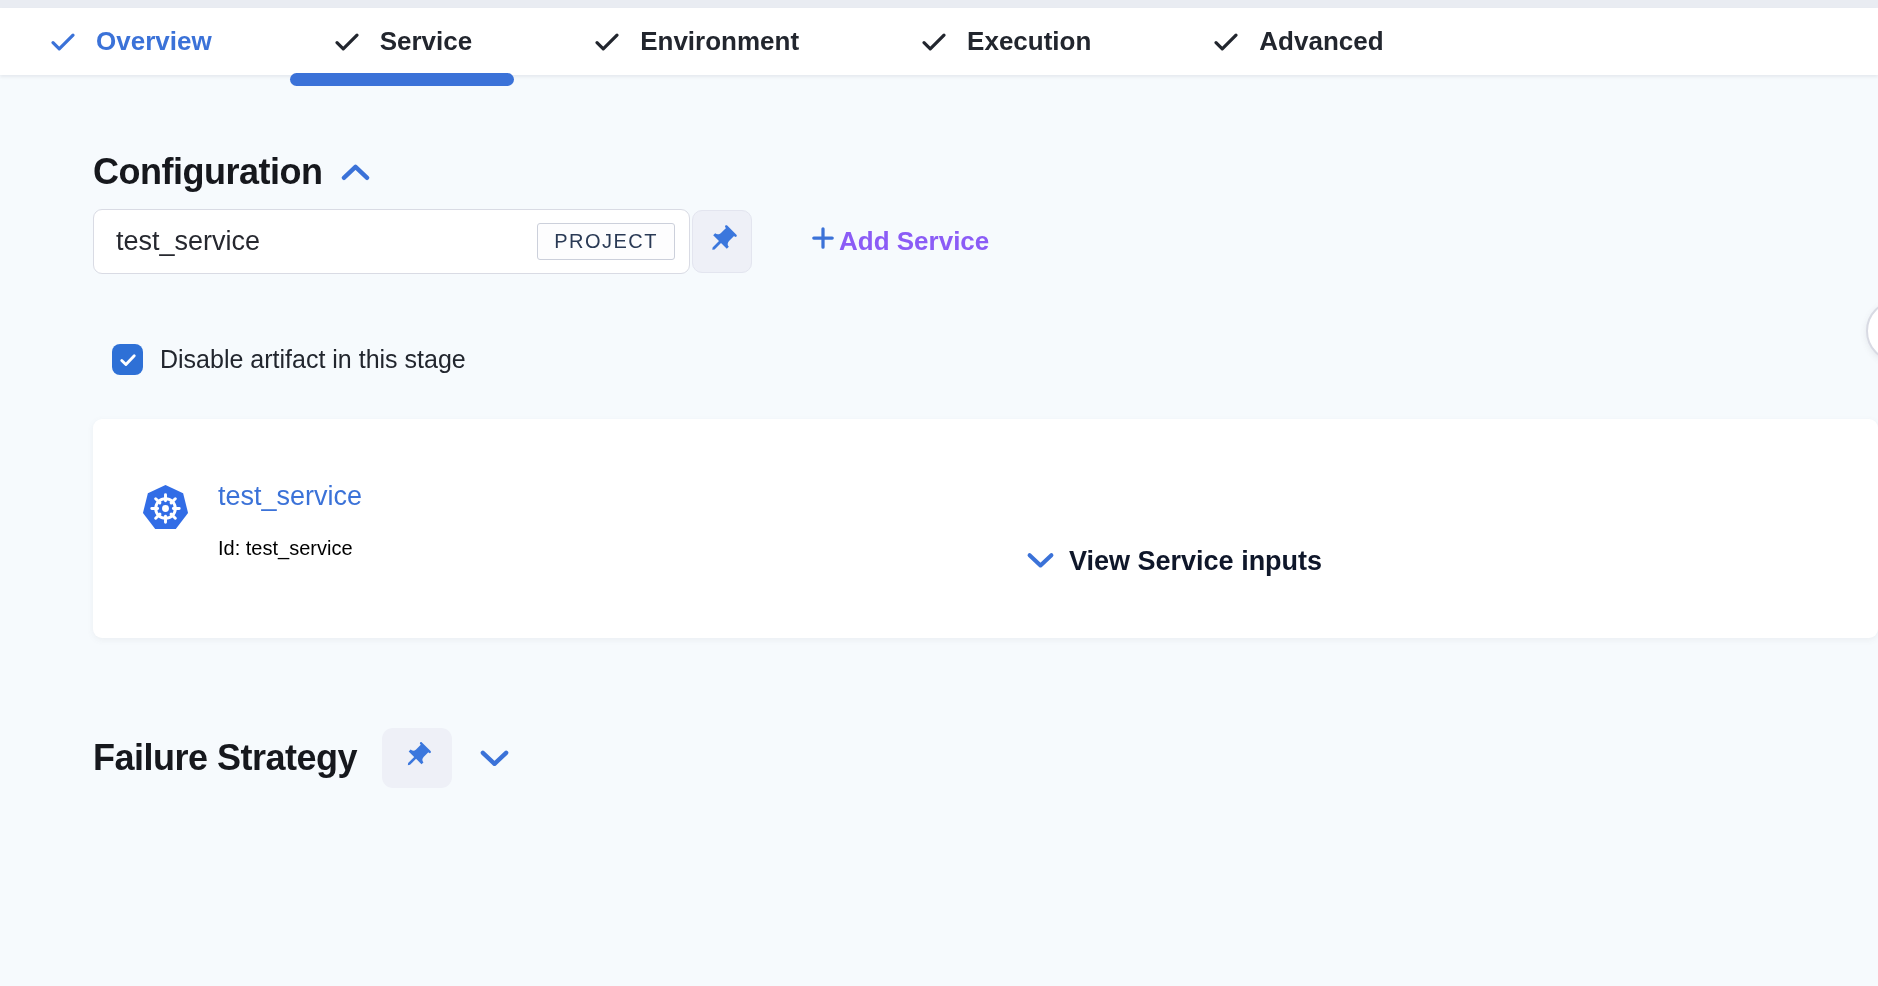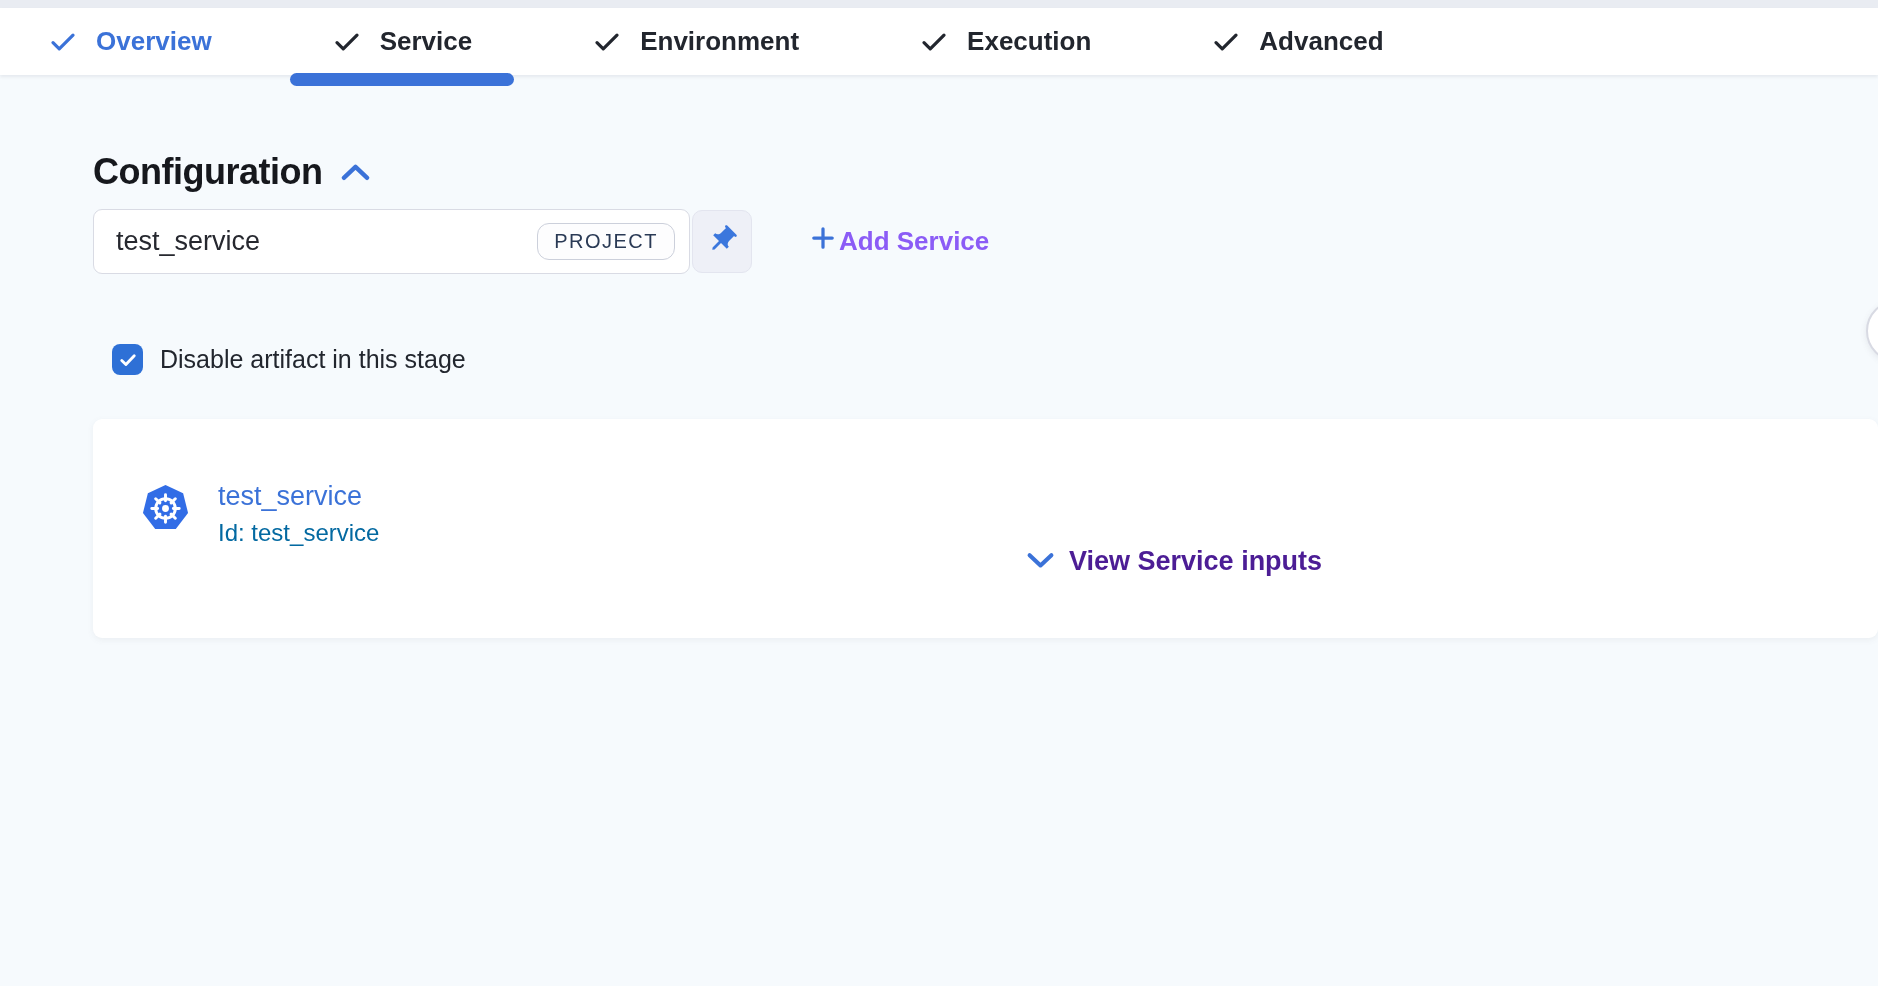--- a/index.html
+++ b/index.html
@@ -57,21 +57,21 @@
   .input-field {
     width:597px; height:65px;
     background:#ffffff; border:1px solid #d9dbe4; border-radius:9px;
     display:flex; align-items:center;
     padding:0 14px 0 22px;
     cursor:text;
   }
   .input-value { font-size:27px; color:#26282f; }
   .scope-badge {
     margin-left:auto;
-    border:1px solid #ccd0db; border-radius:12px;
+    border:1px solid #ccd0db; border-radius:3px;
     background:#fdfdfe;
     padding:6px 16px;
     font-size:20px; letter-spacing:1.5px; color:#2a3a55;
   }
   .pin-button {
     margin-left:2px;
     width:60px; height:63px;
     background:#eef0f7; border:1px solid #e3e5ef; border-radius:10px;
     display:flex; align-items:center; justify-content:center;
     cursor:pointer;
@@ -106,25 +106,25 @@
   .service-card {
     position:relative;
     margin-top:44px;
     width:1785px; height:219px;
     background:#ffffff; border-radius:9px;
     box-shadow:0 2px 6px rgba(96,97,112,0.08);
   }
   .card-service { position:absolute; left:48px; top:62px; display:flex; gap:28px; }
   .k8s-icon { width:49px; height:49px; margin-top:3px; }
   .card-service-name { font-size:27px; font-weight:500; color:#3b72d8; cursor:pointer; }
-  .card-service-id { margin-top:7px; font-size:24px; color:#0369a1; }
+  .card-service-id { margin-top:25px; font-size:20px; color:#000000; }
   .view-inputs {
     position:absolute; left:933px; top:127px;
     display:flex; align-items:center; gap:14px;
-    font-size:27px; font-weight:700; color:#4c1d95;
+    font-size:27px; font-weight:700; color:#0f172a;
     cursor:pointer;
   }
 
   .failure-row {
     margin-top:90px;
     display:flex; align-items:center; gap:25px;
   }
   .failure-title { font-size:36px; font-weight:700; color:#16181d; letter-spacing:-0.5px; }
   .pin-button-lg {
     width:70px; height:60px;
@@ -249,18 +249,35 @@
       <div class="view-inputs">
         <span>
           <svg width="29" height="20" viewBox="0 0 24 16" fill="none">
               <path d="M3 4l9 8.5L21 4" stroke="#3b72d8" stroke-width="3.4" stroke-linecap="round" stroke-linejoin="round"></path>
             </svg>
         </span>
         <span>View Service inputs</span>
       </div>
     </div>
 
+    <div class="failure-row">
+      <span class="failure-title">Failure Strategy</span>
+      <span class="pin-button-lg">
+        <span>
+          <svg width="32" height="32" viewBox="0 0 24 24" fill="#3b77dd">
+            <g transform="rotate(45 12 12)">
+              <path d="M16 9V4h.6c.5 0 .9-.4.9-.9s-.4-.9-.9-.9H7.4c-.5 0-.9.4-.9.9s.4.9.9.9H8v5c0 1.66-1.14 3-2.8 3v2h5.8v6.4l1 1.3 1-1.3V14h5.8v-2c-1.66 0-2.8-1.34-2.8-3z"></path>
+            </g>
+          </svg>
+        </span>
+      </span>
+      <span class="failure-chevron">
+        <svg width="31" height="22" viewBox="0 0 24 16" fill="none">
+            <path d="M3 4l9 8.5L21 4" stroke="#3b72d8" stroke-width="3.4" stroke-linecap="round" stroke-linejoin="round"></path>
+          </svg>
+      </span>
+    </div>
 
   </div>
 
   <div class="help-bubble"></div>
 
 </div>
 
 </body></html>

